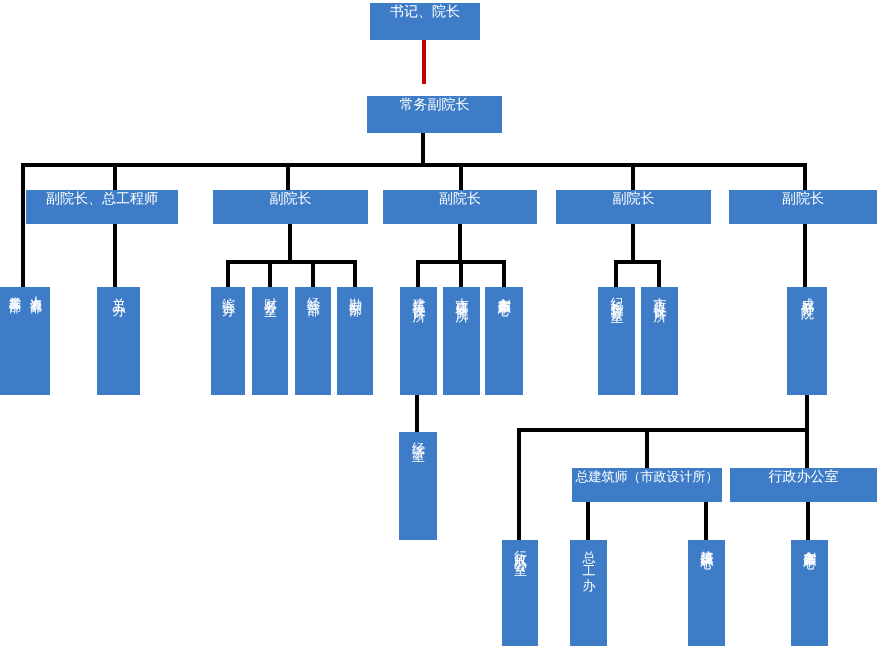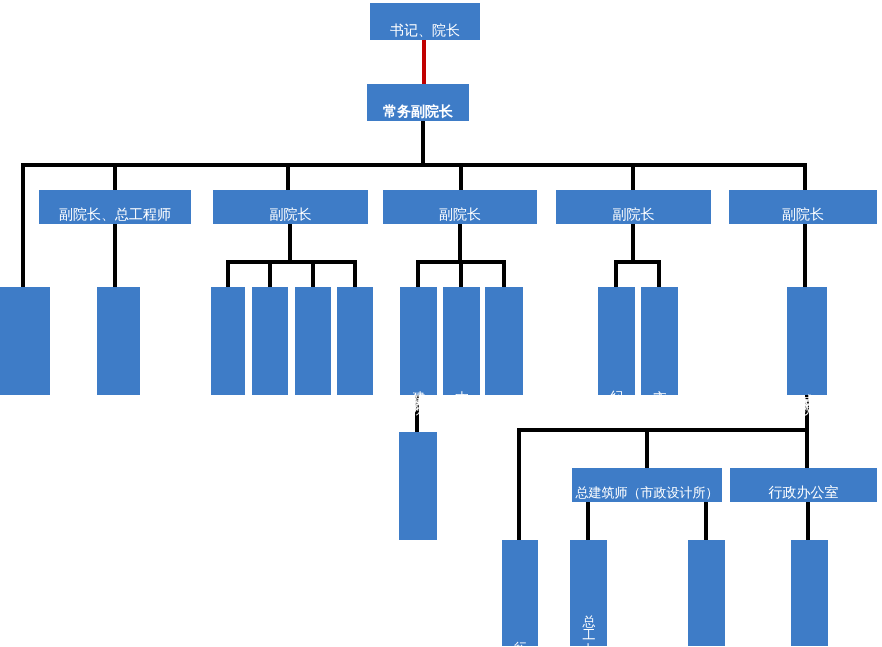--- a/index.html
+++ b/index.html
@@ -13,21 +13,21 @@
     height: 647px;
     background: var(--background, #ffffff);
     font-family: "Liberation Sans", sans-serif;
     overflow: hidden;
   }
   .node {
     position: absolute;
     background: var(--box-fill, #3E7CC7);
     color: var(--box-text, #ffffff);
     display: flex;
-    align-items: flex-end;
+    align-items: flex-start;
     justify-content: center;
     font-size: 14px;
     text-align: center;
     white-space: nowrap;
     box-sizing: border-box;
   }
   .node.small { font-size: 13px; }
   .v {
     writing-mode: vertical-rl;
     text-orientation: upright;
@@ -90,25 +90,25 @@
   <div class="line" style="left:517px;top:428px;width:4px;height:112px;"></div>
   <div class="line" style="left:645px;top:428px;width:4px;height:40px;"></div>
 
   <div class="line" style="left:586px;top:502px;width:4px;height:38px;"></div>
   <div class="line" style="left:704px;top:502px;width:4px;height:38px;"></div>
   <div class="line" style="left:806px;top:502px;width:4px;height:38px;"></div>
 
   <div class="node" style="left:370px;top:3px;width:110px;height:37px;">
     <span>书记、院长</span>
   </div>
-  <div class="node" style="left:367px;top:84px;width:102px;height:37px;font-weight:bold;">
+  <div class="node" style="left:367px;top:96px;width:135px;height:37px;">
     <span>常务副院长</span>
   </div>
 
-  <div class="node" style="left:39px;top:190px;width:152px;height:34px;">
+  <div class="node" style="left:26px;top:190px;width:152px;height:34px;">
     <span>副院长、总工程师</span>
   </div>
   <div class="node" style="left:213px;top:190px;width:155px;height:34px;">
     <span>副院长</span>
   </div>
   <div class="node" style="left:383px;top:190px;width:154px;height:34px;">
     <span>副院长</span>
   </div>
   <div class="node" style="left:556px;top:190px;width:155px;height:34px;">
     <span>副院长</span>

